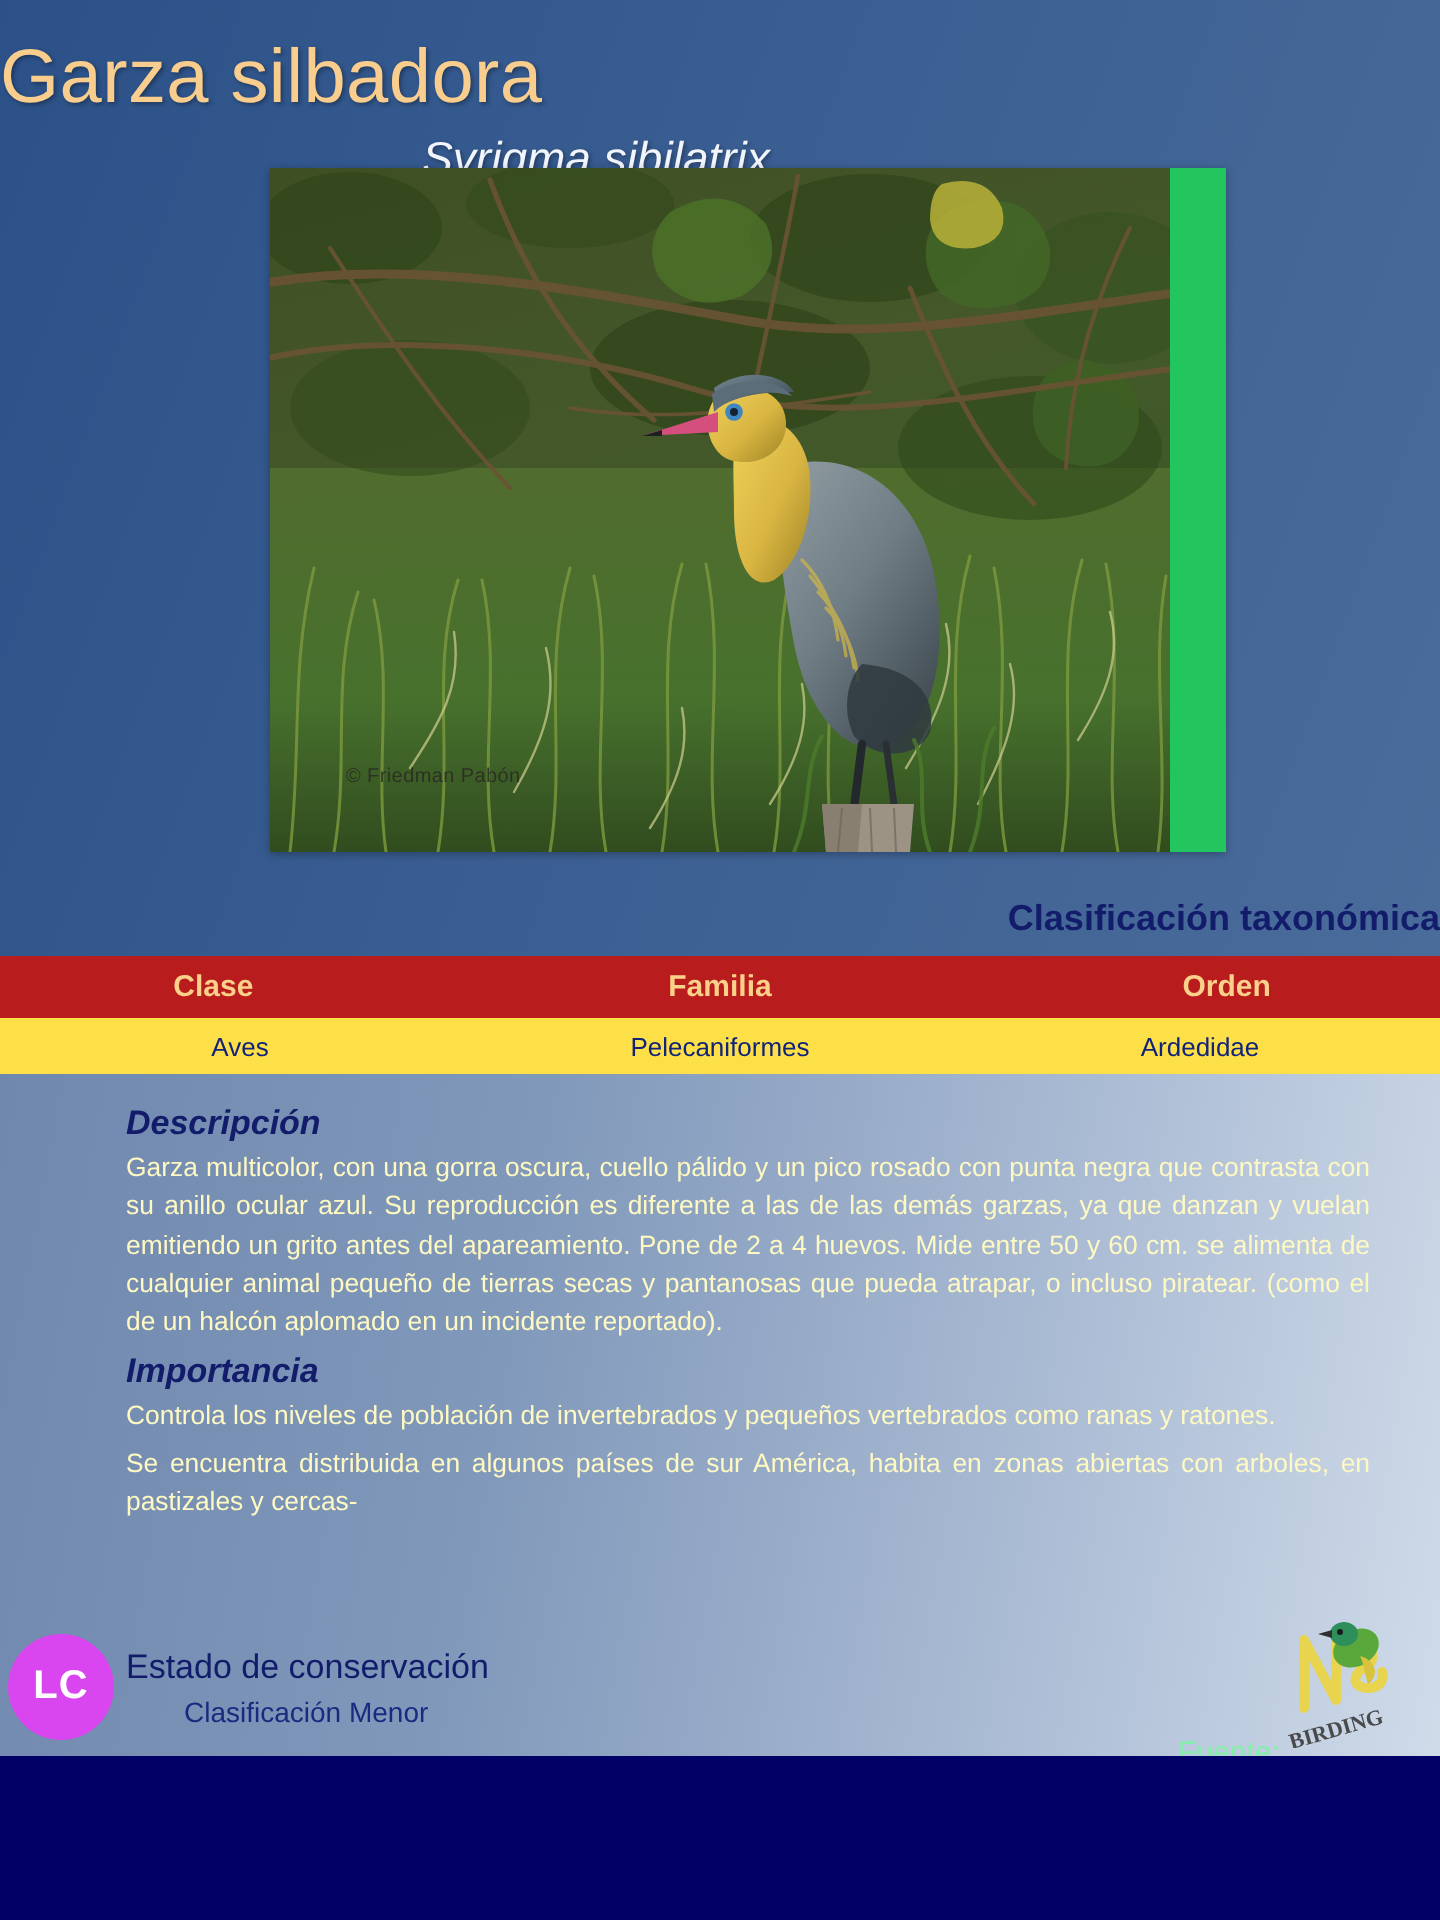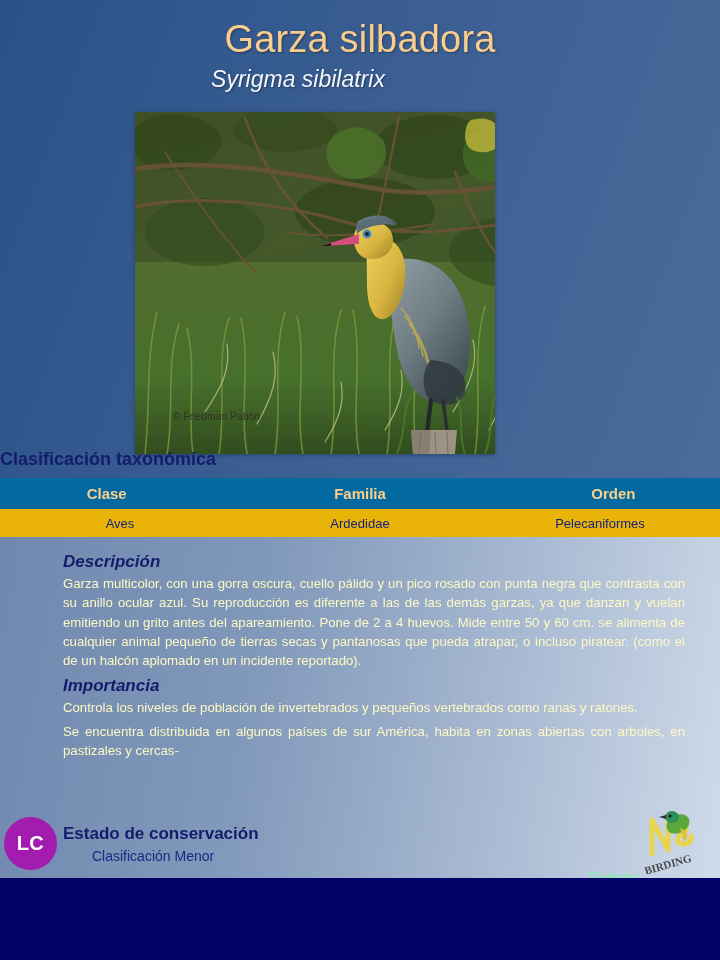--- a/index.html
+++ b/index.html
@@ -24,21 +24,21 @@
   .header {
     position: absolute;
     left: 0; top: 0;
     width: 720px; height: 478px;
     background: linear-gradient(110deg, #2b5188 0%, #3a5e92 45%, #4a6c9b 100%);
   }
   .title {
     position: absolute;
     left: 0; top: 18px;
     width: 720px;
-    text-align: center;
+    text-align: left;
     font-size: 38px;
     font-weight: 400;
     letter-spacing: 0.2px;
     color: #f8cd8d;
     text-shadow: 1px 1px 2px rgba(0,0,0,0.35);
   }
   .subtitle {
     position: absolute;
     left: 0; top: 66px;
     width: 596px;
@@ -46,70 +46,70 @@
     font-size: 23px;
     font-style: italic;
     font-weight: 400;
     color: #f2f5fb;
     text-shadow: 1px 1px 2px rgba(0,0,0,0.35);
   }
 
   
   .photo-frame {
     position: absolute;
-    left: 135px; top: 112px;
-    width: 360px; height: 342px;
+    left: 135px; top: 84px;
+    width: 478px; height: 342px;
     overflow: hidden;
     background: #22c55e;
     box-shadow: 0 1px 4px rgba(0,0,0,0.3);
   }
   .photo-svg { display: block; width: 450px; height: 342px; }
   .photo-credit {
     position: absolute;
     left: 38px; bottom: 32px;
     font-size: 10px;
     color: #2a2a24;
     font-family: "Liberation Sans", sans-serif;
     opacity: 0.85;
     letter-spacing: 0.2px;
   }
 
   
   .taxo-title {
     position: absolute;
     left: 0; top: 449px;
     width: 720px;
-    text-align: left;
+    text-align: right;
     font-size: 18px;
     font-weight: bold;
     color: #121c6b;
   }
 
   
   .table-header {
     position: absolute;
     left: 0; top: 478px;
     width: 720px; height: 31px;
-    background: #0369a1;
+    background: #b91c1c;
     display: flex;
     align-items: center;
     gap: 40px;
   }
   .table-header .cell {
     flex: 1;
     text-align: center;
     font-size: 15px;
     font-weight: bold;
     color: #fbd08a;
   }
   .table-row {
     position: absolute;
     left: 0; top: 509px;
     width: 720px; height: 28px;
-    background: #eab308;
+    background: #fde047;
     display: flex;
     align-items: center;
   }
   .table-row .cell {
     flex: 1;
     text-align: center;
     font-size: 13px;
     color: #12237a;
   }
 
@@ -141,36 +141,36 @@
     margin: 0 0 5px 0;
   }
   .sec-body.nojust { text-align: left; }
 
   
   .lc-badge {
     position: absolute;
     left: 4px; top: 817px;
     width: 53px; height: 53px;
     border-radius: 50%;
-    background: #a21caf;
+    background: #d946ef;
     display: flex;
     align-items: center;
     justify-content: center;
   }
   .lc-badge span {
     color: #ffffff;
     font-size: 20px;
     font-weight: bold;
     letter-spacing: 0.5px;
   }
   .cons-title {
     position: absolute;
     left: 63px; top: 824px;
     font-size: 17px;
-    font-weight: bold;
+    font-weight: normal;
     color: #121c6b;
   }
   .cons-sub {
     position: absolute;
     left: 92px; top: 848px;
     font-size: 14px;
     color: #1b2a80;
   }
   .fuente {
     position: absolute;
@@ -341,22 +341,22 @@
 
   <div class="taxo-title">Clasificación taxonómica</div>
 
   <div class="table-header">
     <div class="cell">Clase</div>
     <div class="cell">Familia</div>
     <div class="cell">Orden</div>
   </div>
   <div class="table-row">
     <div class="cell">Aves</div>
+    <div class="cell">Pelecaniformes</div>
     <div class="cell">Ardedidae</div>
-    <div class="cell">Pelecaniformes</div>
   </div>
 
   <div class="body-panel"></div>
 
   <div class="content">
     <div class="sec-head">Descripción</div>
     <div class="sec-body">Garza multicolor, con una gorra oscura, cuello pálido y un pico rosado con punta negra que contrasta con su anillo ocular azul. Su reproducción es diferente a las de las demás garzas, ya que danzan y vuelan emitiendo un grito antes del apareamiento. Pone de 2 a 4 huevos. Mide entre 50 y 60 cm. se alimenta de cualquier animal pequeño de tierras secas y pantanosas que pueda atrapar, o incluso piratear. (como el de un halcón aplomado en un incidente reportado).</div>
 
     <div class="sec-head">Importancia</div>
     <div class="sec-body nojust">Controla los niveles de población de invertebrados y pequeños vertebrados como ranas y ratones.</div>

